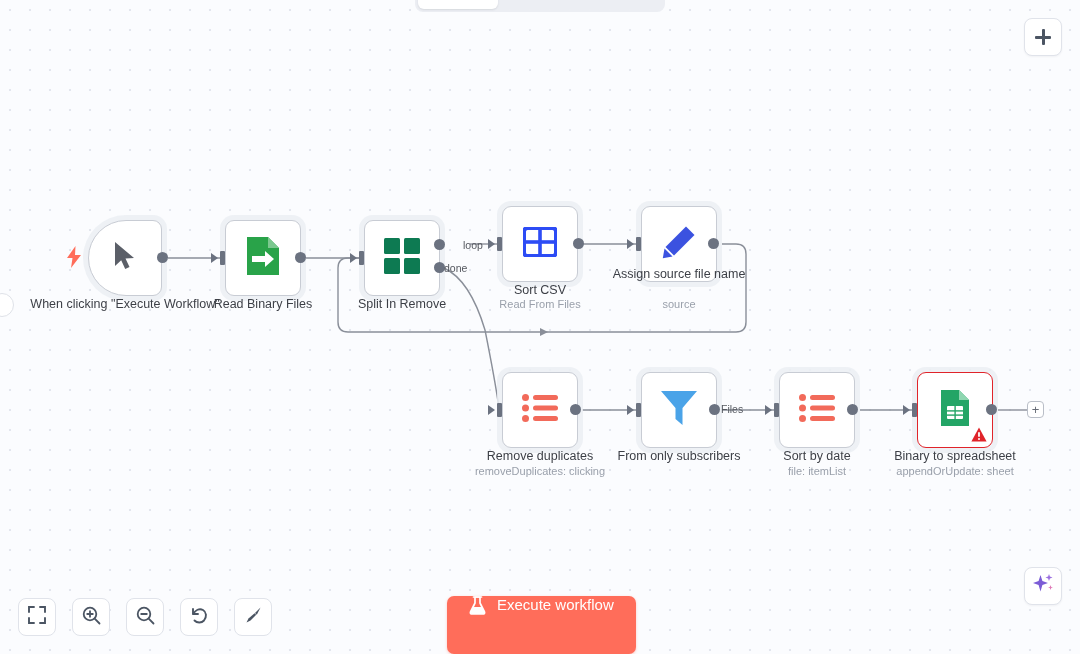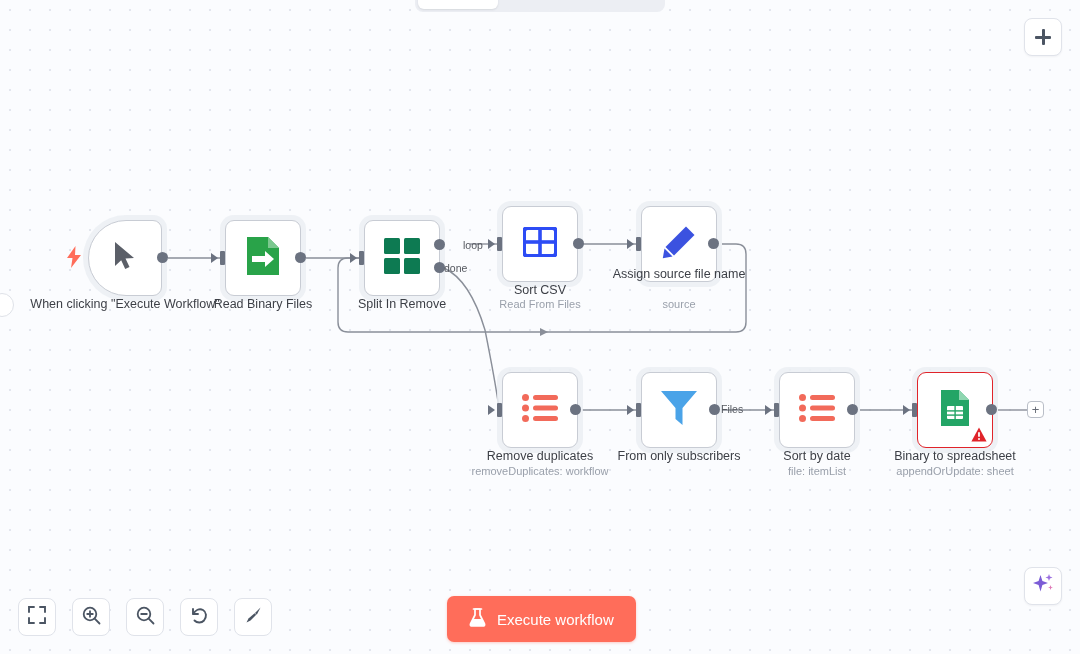--- a/index.html
+++ b/index.html
@@ -83,29 +83,29 @@
     border-radius: 8px;
     display: flex; align-items: center; justify-content: center;
     cursor: pointer;
     box-sizing: border-box;
   }
 
   
   #execute-workflow-button {
     position: absolute;
     left: 447px; top: 596px;
-    height: 46px;
+    height: 58px;
     padding: 0 22px;
     background: #ff6d5a;
     border: none;
     border-radius: 7px;
     color: #ffffff;
     font-size: 15px;
     font-family: "Liberation Sans", sans-serif;
-    display: flex; align-items: center; gap: 11px;
+    display: flex; gap: 11px;
     cursor: pointer;
     box-shadow: 0 1px 3px rgba(255,109,90,.35);
   }
 
   
   .node {
     position: absolute;
     width: 76px; height: 76px;
     background: #ffffff;
     border: 1.5px solid #c8ccd4;
@@ -314,21 +314,21 @@
         <circle cx="3.5" cy="3.5" r="3.5" fill="#f26a5a"></circle>
         <circle cx="3.5" cy="14" r="3.5" fill="#f26a5a"></circle>
         <circle cx="3.5" cy="24.5" r="3.5" fill="#f26a5a"></circle>
         <rect x="11" y="1" width="25" height="5" rx="2.5" fill="#f26a5a"></rect>
         <rect x="11" y="11.5" width="25" height="5" rx="2.5" fill="#f26a5a"></rect>
         <rect x="11" y="22" width="25" height="5" rx="2.5" fill="#f26a5a"></rect>
       </svg>
     </span>
   </div>
   <div class="node-label" style="left:445px; top:449px;">Remove duplicates</div>
-  <div class="node-sub" style="left:445px; top:465px;">removeDuplicates: workflow</div>
+  <div class="node-sub" style="left:445px; top:465px;">removeDuplicates: clicking</div>
 
   <div class="node" style="left:641px; top:372px;">
     <span>
       <svg width="38" height="36" viewBox="0 0 38 36">
         <path d="M1,1 L37,1 L22.5,18 L22.5,35 L15.5,29 L15.5,18 Z" fill="#4aa3e8"></path>
       </svg>
     </span>
   </div>
   <div class="node-label" style="left:584px; top:449px;">From only subscribers</div>
 

